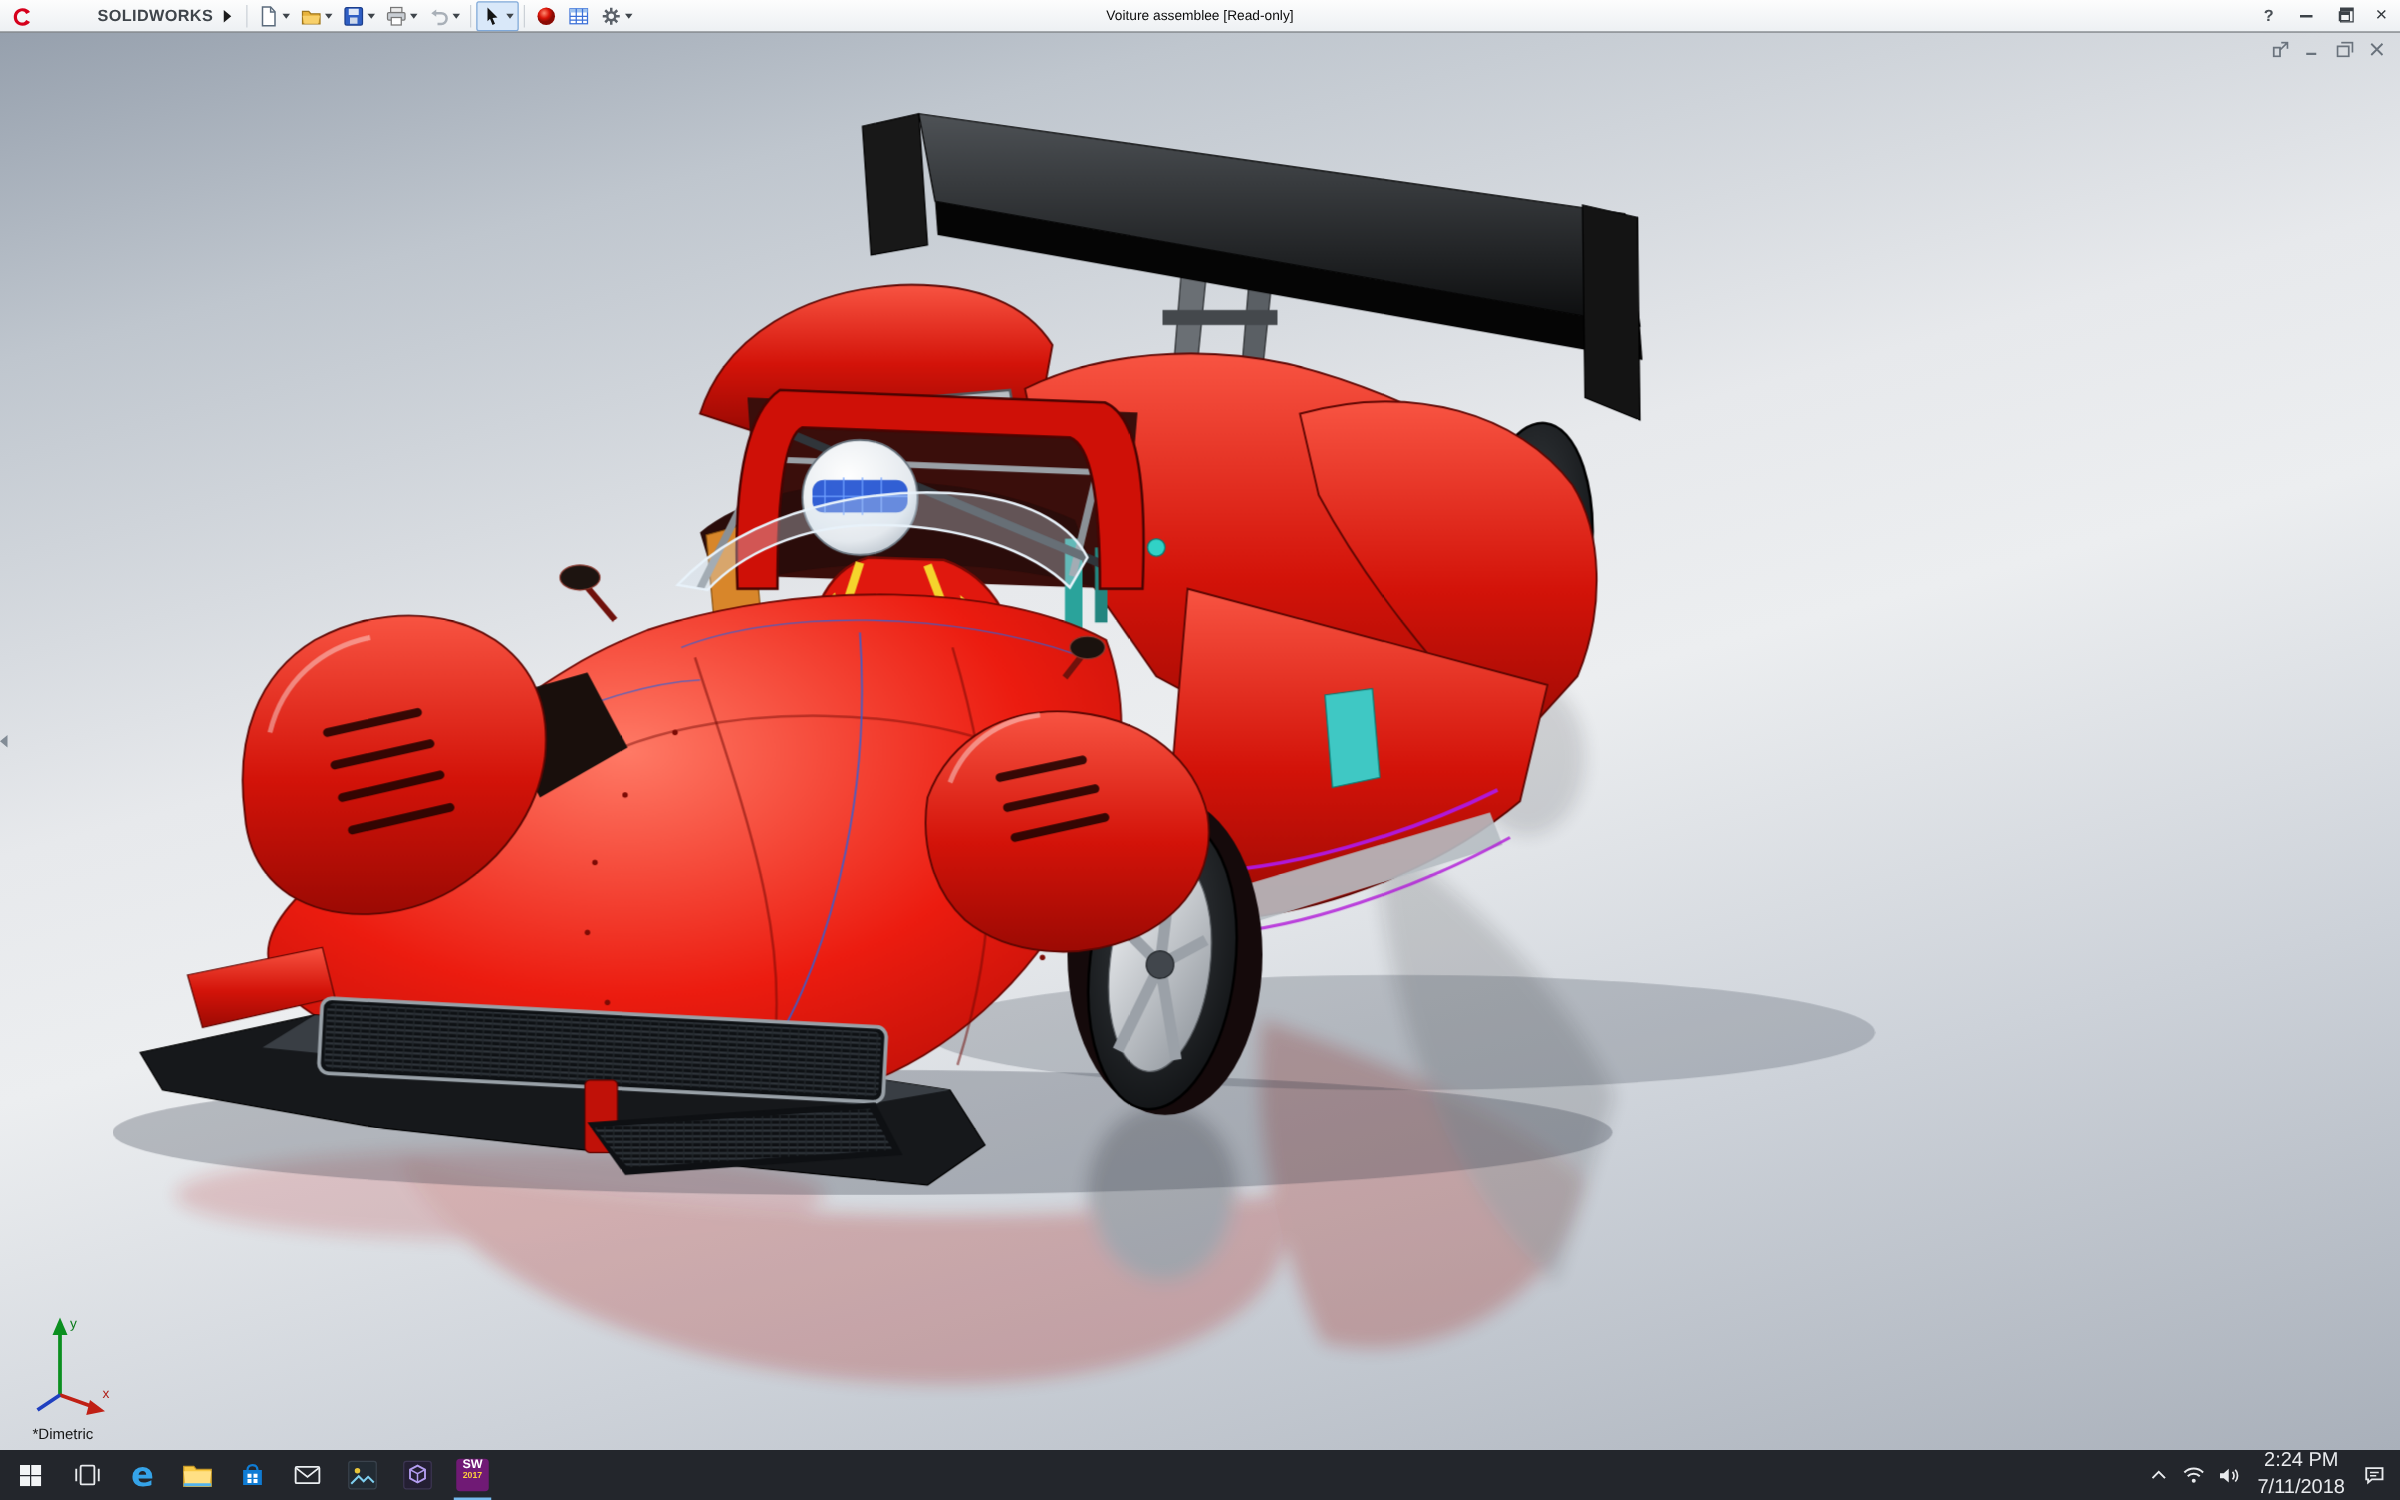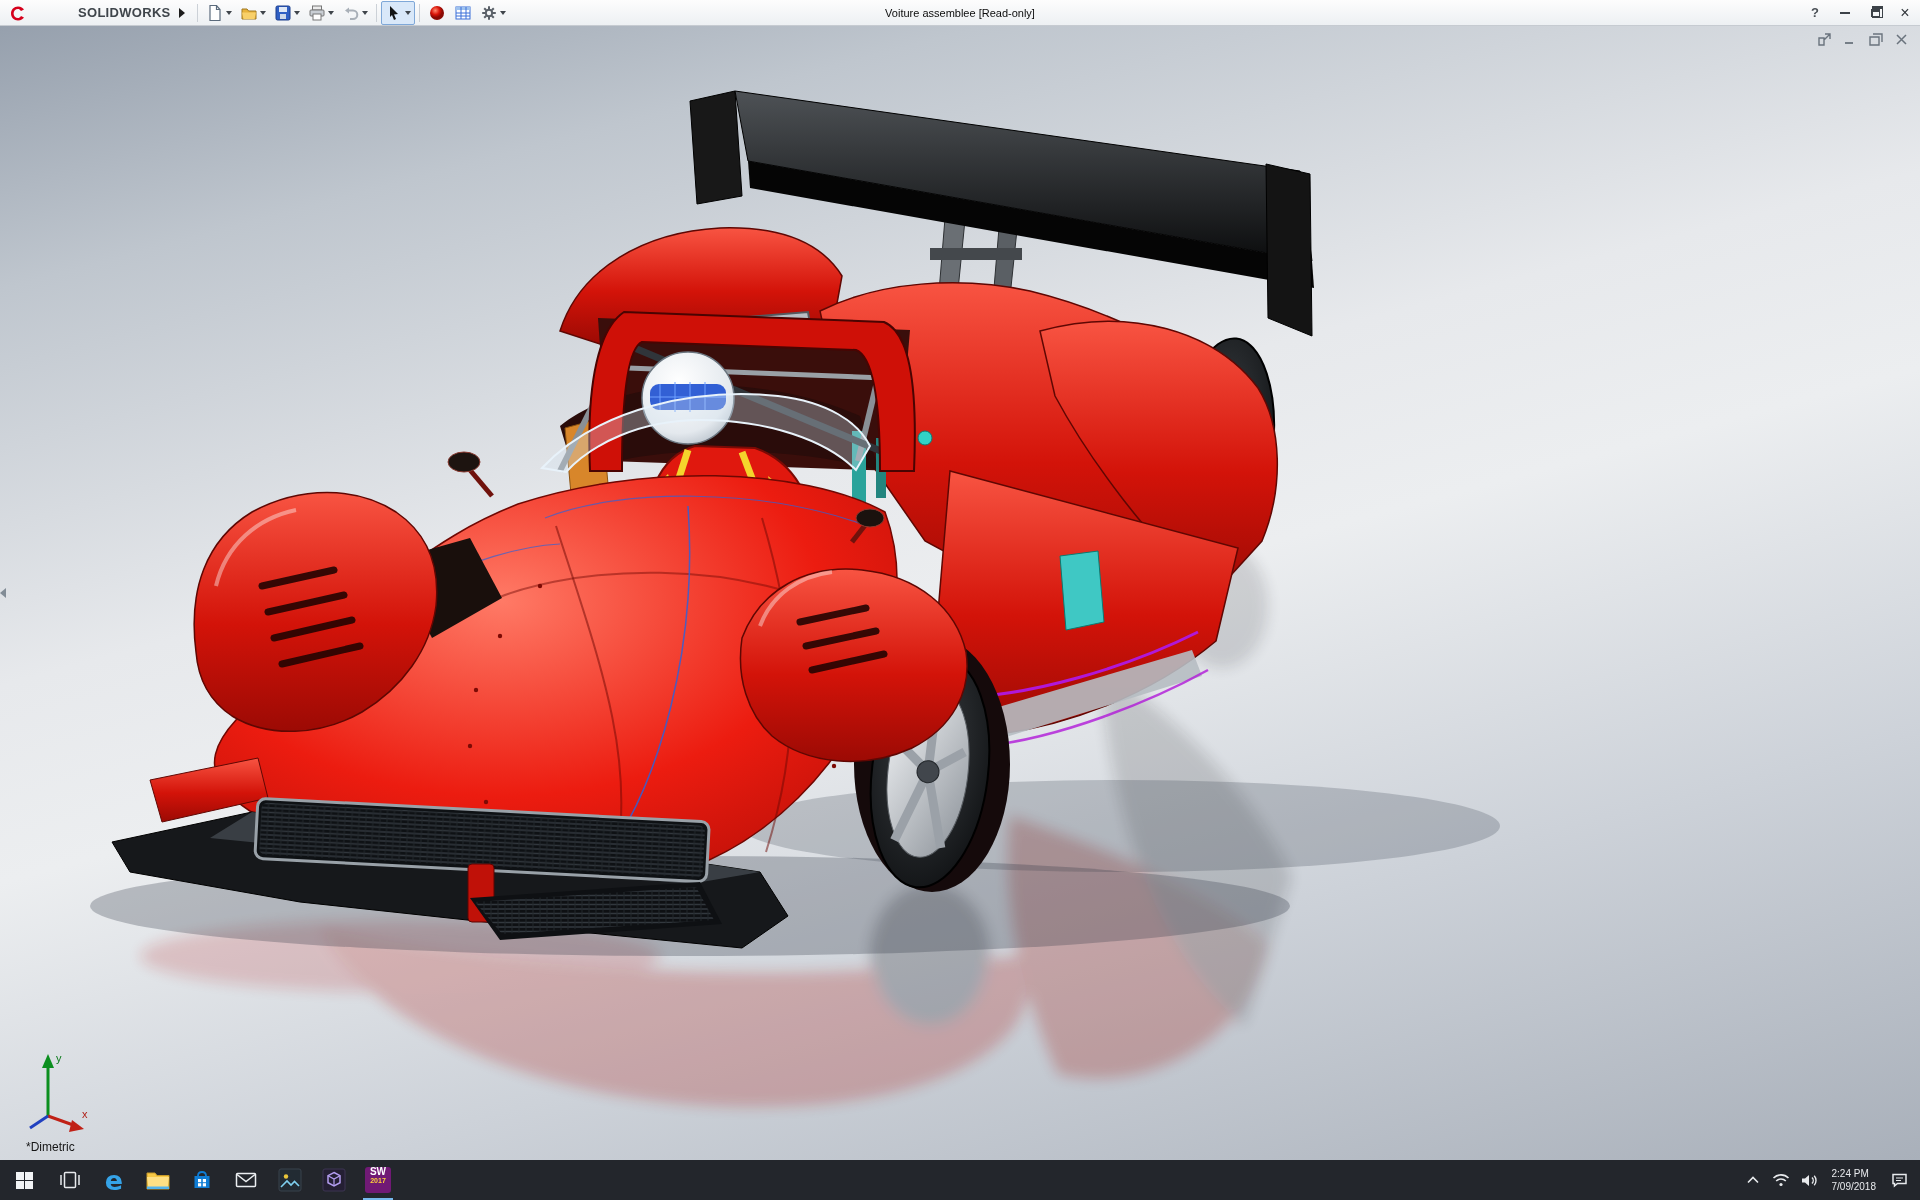--- a/index.html
+++ b/index.html
@@ -58,21 +58,21 @@
   .search input::placeholder { color:#5f6368; }
   .tb-apps { display:flex; align-items:center; }
   .tb-app { width:44px; height:40px; display:flex; align-items:center; justify-content:center; position:relative; }
   .tb-app.active::after { content:""; position:absolute; bottom:0; left:7px; right:7px; height:2px; background:#76b9ed; }
   .edge-glyph { color:#35a3e8; font-size:27px; font-weight:bold; line-height:1; font-family:"DejaVu Sans",sans-serif; }
   .sw-tile { width:26px; height:26px; border-radius:3px; background:#701a75; display:flex; flex-direction:column; align-items:center; line-height:1; }
   .sw-tile .sw-top { color:#fff; font-size:10px; font-weight:bold; }
   .sw-tile .sw-year { color:#ffd23a; font-size:7px; font-weight:bold; }
   .tray { margin-left:auto; display:flex; align-items:center; gap:2px; }
   .tray-ic { width:26px; height:40px; display:flex; align-items:center; justify-content:center; }
-  .clock { text-align:left; font-size:10px; line-height:1.3; padding:0 8px; white-space:nowrap; }
+  .clock { text-align:center; font-size:16px; line-height:1.3; padding:0 8px; white-space:nowrap; }
   .show-desktop { width:6px; border-left:1px solid #4a4f55; }
 </style>
 </head>
 <body>
 
 <div class="app">
 
   <header class="titlebar">
     <div class="brand">
       <svg width="18" height="18" viewBox="0 0 18 18">
@@ -497,21 +497,21 @@
         </svg>
       </div>
       <div class="tray-ic">
         <svg width="18" height="15" viewBox="0 0 18 15">
           <path d="M2 5.5v4h3l4 3.5v-11L5 5.5z" fill="#e8eaed"></path>
           <path d="M12 4.5a4.3 4.3 0 0 1 0 6M14.2 2.8a7 7 0 0 1 0 9.4" fill="none" stroke="#e8eaed" stroke-width="1.4"></path>
         </svg>
       </div>
       <div class="clock">
         <div>2:24 PM</div>
-        <div>7/09/2018</div>
+        <div>7/11/2018</div>
       </div>
       <div class="tray-ic">
         <svg width="17" height="16" viewBox="0 0 17 16">
           <path d="M2 2.5h13v9H6.5L3.5 14v-2.5H2z" fill="none" stroke="#e8eaed" stroke-width="1.5"></path>
           <path d="M5 6h7M5 8.5h5" stroke="#e8eaed" stroke-width="1.2"></path>
         </svg>
       </div>
       <div class="show-desktop"></div>
     </div>
   </footer>

